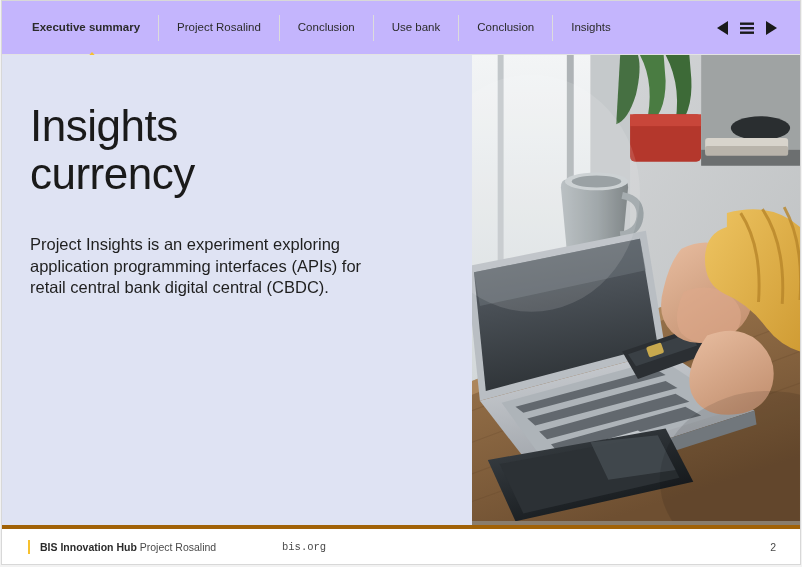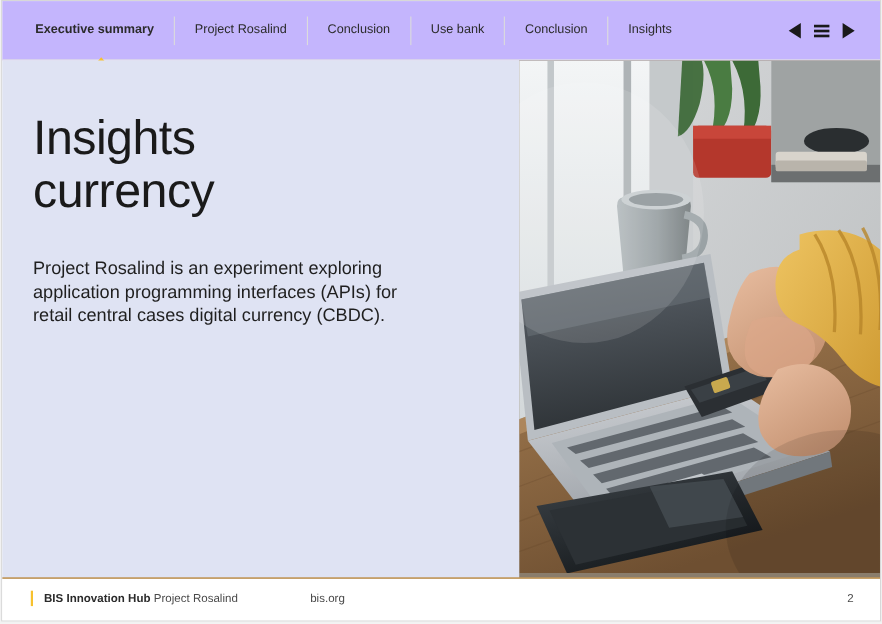--- a/index.html
+++ b/index.html
@@ -131,21 +131,21 @@
   }
 
   
   .footer {
     position: absolute;
     left: 0;
     bottom: 0;
     width: 100%;
     height: 39px;
     background: #ffffff;
-    border-top: 1px solid #a16207;
+    border-top: 4px solid #a16207;
     box-sizing: border-box;
   }
   .footer-tick {
     position: absolute;
     left: 26px;
     top: 11px;
     width: 2px;
     height: 14px;
     background: #f7c12e;
   }
@@ -158,20 +158,21 @@
     white-space: nowrap;
   }
   .footer-left b { font-weight: bold; }
   .footer-left .light { color: #4a4a4a; }
   .footer-url {
     position: absolute;
     left: 280px;
     top: 12px;
     font-size: 10.5px;
     color: #4a4a4a;
+    font-family: Liberation Mono, monospace;
   }
   .footer-page {
     position: absolute;
     right: 24px;
     top: 12px;
     font-size: 10.5px;
     color: #4a4a4a;
   }
 </style>
 </head>
@@ -218,23 +219,23 @@
   </div>
 
   <div class="content">
 
     <div class="left-pane">
       <h1 class="headline">
         <span class="l1">Insights</span>
         <span class="l2">currency</span>
       </h1>
       <div class="subtext">
-        <span>Project Rosalind is an experiment exploring</span>
+        <span>Project Insights is an experiment exploring</span>
         <span>application programming interfaces (APIs) for</span>
-        <span>retail central cases digital currency (CBDC).</span>
+        <span>retail central bank digital central (CBDC).</span>
       </div>
     </div>
 
     <div class="right-pane">
       <svg class="photo" viewBox="0 0 332 472" preserveAspectRatio="xMidYMid slice">
         <defs>
           <linearGradient id="wallG" x1="0" y1="0" x2="1" y2="1">
             <stop offset="0%" stop-color="#d9dbdd"></stop>
             <stop offset="100%" stop-color="#b9bcbd"></stop>
           </linearGradient>

